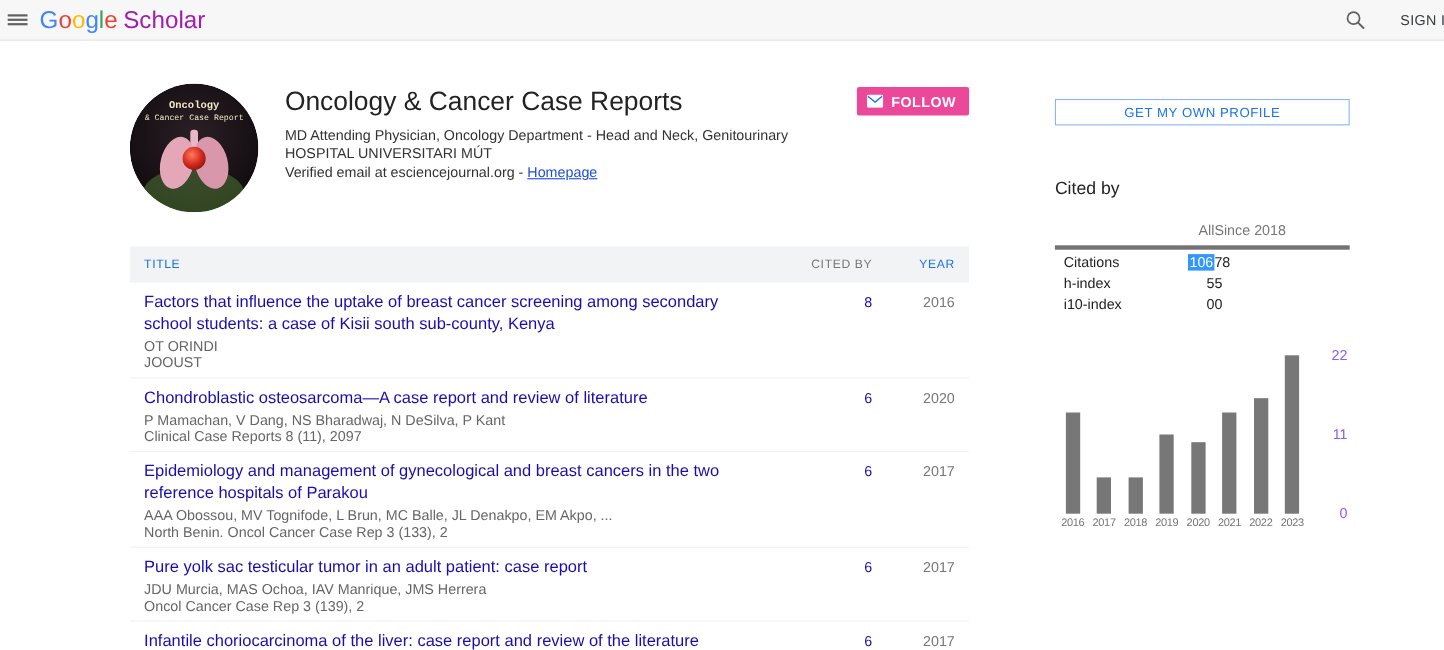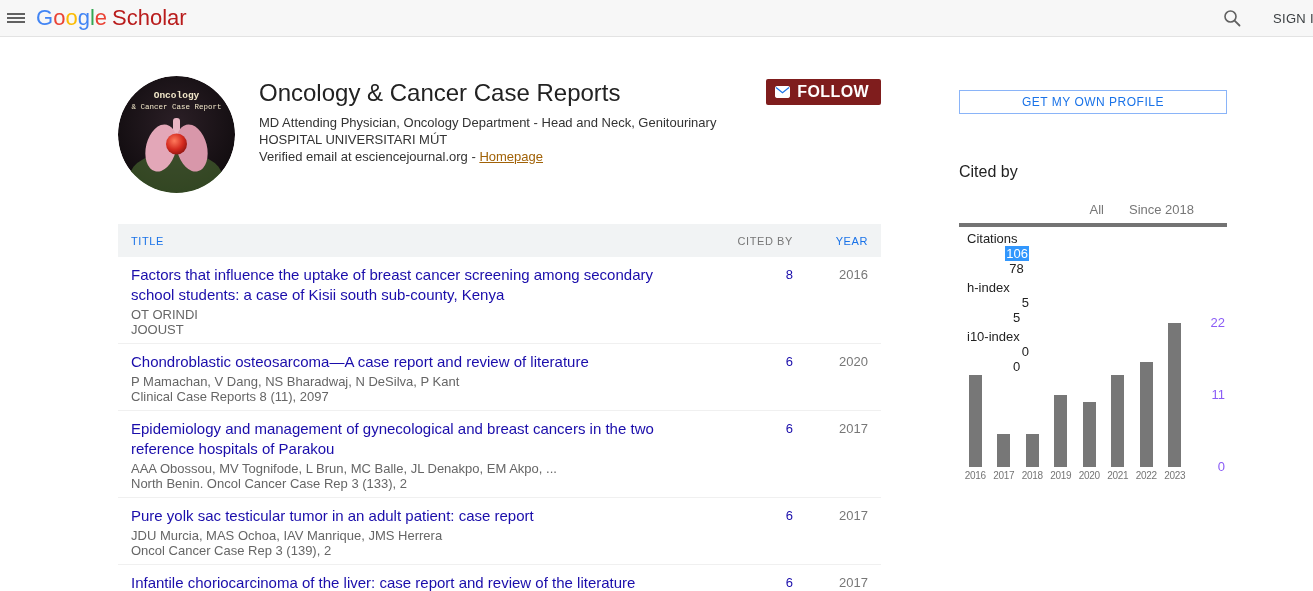--- a/index.html
+++ b/index.html
@@ -12,39 +12,39 @@
   
   .topbar {
     position:absolute; top:0; left:0; width:1313px; height:37px;
     background:#f7f7f7; border-bottom:1px solid #e3e3e3;
     display:flex; align-items:center;
   }
   .menu-btn { width:30px; height:37px; display:flex; align-items:center; padding-left:7px; cursor:pointer; }
   .menu-glyph span { display:block; width:18px; height:2px; background:#616161; margin:2px 0; }
   .logo { display:flex; align-items:baseline; margin-left:6px; font-size:22px; font-weight:500; cursor:pointer; }
   .g-blue { color:#4285F4; } .g-red { color:#EA4335; } .g-yellow { color:#FBBC05; } .g-green { color:#34A853; }
-  .logo-scholar { color:#b91c1c; margin-left:5px; font-weight:400; }
+  .logo-scholar { color:#a21caf; margin-left:5px; font-weight:400; }
   .search-btn { position:absolute; left:1222px; top:8px; width:22px; height:22px; cursor:pointer; }
   .signin { position:absolute; left:1273px; top:11px; font-size:13px; font-weight:500;
             color:#3c4043; letter-spacing:.3px; white-space:nowrap; cursor:pointer; }
 
   
   .profile { position:absolute; left:118px; top:76px; width:763px; }
   .avatar { position:absolute; left:0; top:0; width:117px; height:117px; border-radius:50%; overflow:hidden;font-family:Liberation Mono, monospace; }
   .info { margin-left:141px; }
   .name { font-size:24px; color:#222; line-height:30px; margin-top:2px; }
   .aff { font-size:13px; color:#333; line-height:17px; margin-top:6px; max-width:560px; }
   .aff2 { font-size:13px; color:#333; line-height:17px; }
   .verified { font-size:13px; color:#333; line-height:17px; }
-  .homepage-link { color:#a16207; text-decoration:underline; cursor:pointer;margin-top:40px; }
+  .homepage-link { color:#1d4ed8; text-decoration:underline; cursor:pointer;margin-top:40px; }
   .interests { margin-top:5px; font-size:13px; line-height:17px; }
   .interest { color:#1a0dab; margin-right:17px; cursor:pointer; white-space:nowrap; display:inline-block; }
   .follow-btn {
-    position:absolute; top:3px; right:0; height:26px; background:#7f1d1d; color:#fff;
-    border:none; border-radius:2px; font-size:16px; font-weight:bold; letter-spacing:.4px;
+    position:absolute; top:3px; right:0; height:26px; background:#ec4899; color:#fff;
+    border:none; border-radius:2px; font-size:13px; font-weight:bold; letter-spacing:.4px;
     display:flex; align-items:center; padding:0 12px 0 9px; cursor:pointer;
     font-family:"Liberation Sans", sans-serif;
   }
   .follow-btn svg { margin-right:7px; }
 
   
   .pubs { position:absolute; left:118px; top:224px; width:763px; }
   .pub-header { display:flex; background:#f1f3f4; height:33px; align-items:center;
                 font-size:11px; letter-spacing:.6px; }
   .col-title { width:545px; padding-left:13px; }
@@ -65,22 +65,22 @@
   .get-profile {
     width:268px; height:24px; background:#fff; border:1px solid #8ab4f8; color:#1a73e8;
     font-size:12px; letter-spacing:.5px; display:flex; align-items:center; justify-content:center;
     cursor:pointer; font-family:"Liberation Sans", sans-serif;
   }
   .cited-by-title { margin-top:48px; font-size:16px; color:#222; line-height:20px; }
   .stats { margin-top:20px; font-size:13px; }
   .stats-header { display:flex; color:#777; padding-bottom:6px; border-bottom:4px solid #737373; }
   .s-label { flex:1; padding-left:8px; }
   .s-all   { width:70px; text-align:right; }
-  .s-since { width:123px; text-align:center; padding-right:8px; }
-  .stat-row { display:flex; padding-top:4px; line-height:15px; color:#222;flex-direction:column; }
+  .s-since { width:123px; text-align:left; padding-right:8px; }
+  .stat-row { display:flex; padding-top:4px; line-height:15px; color:#222; }
   .stat-row:first-of-type { padding-top:9px; }
   .highlight { background:#3297fd; color:#fff; padding:0 1px; }
 
   
   .chart { position:absolute; left:0; top:233px; width:268px; height:170px; }
   .bars { position:absolute; left:2px; top:0; width:228px; height:144px; display:flex; align-items:flex-end; }
   .bar-col { flex:1; display:flex; justify-content:center; }
   .bar { width:13px; cursor:pointer; }
   .xlabels { position:absolute; left:2px; top:147px; width:228px; display:flex; }
   .xlab { flex:1; text-align:center; font-size:10px; color:#757575; letter-spacing:-.3px; }

